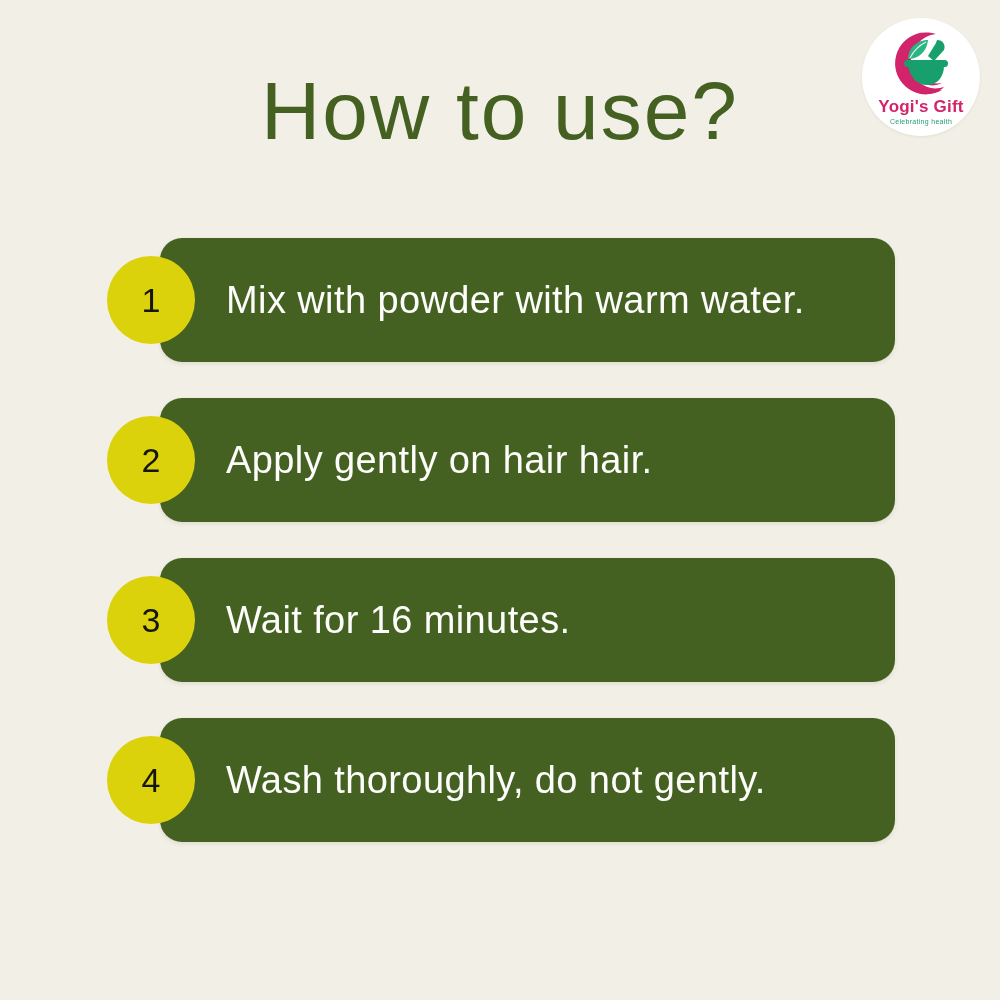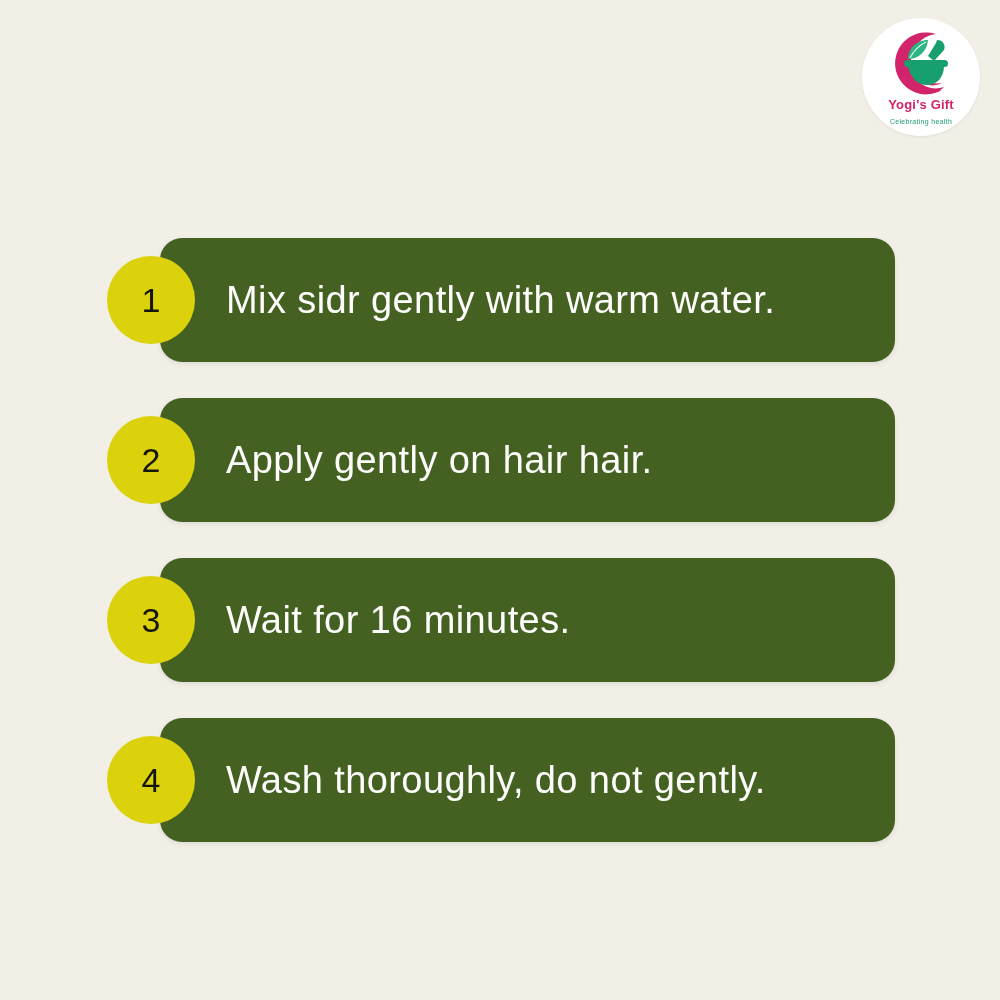--- a/index.html
+++ b/index.html
@@ -67,21 +67,21 @@
     color: #4b4b4b;
     line-height: 1;
   }
   .logo-name {
     position: absolute;
     left: 0;
     top: 80px;
     width: 118px;
     text-align: center;
     font-family: "Liberation Sans", sans-serif;
-    font-size: 13px;
+    font-size: 17px;
     font-weight: 600;
     color: #d1246a;
     letter-spacing: 0.2px;
     line-height: 1;
   }
   .logo-tagline {
     position: absolute;
     left: 0;
     top: 100px;
     width: 118px;
@@ -147,20 +147,21 @@
     font-weight: 400;
     color: #15150c;
     line-height: 1;
   }
 </style>
 </head>
 <body>
 
 <div id="poster">
 
+  <div class="title">How to use?</div>
 
   <div class="logo-badge">
 
     <div class="logo-mark">
       <svg viewBox="0 0 74 74" width="74" height="74" aria-hidden="true">
 
         <path d="M52 6 A31 31 0 1 0 58 62 A26 26 0 1 1 52 6 Z" fill="#d1246a"></path>
 
         <path d="M17 44 C17 57 29 66 42 66 C50 66 56 63 60 59
                  C54 61 47 61 41 58 C33 54 26 48 22 42 Z" fill="#d1246a"></path>
@@ -181,21 +182,21 @@
     <div class="logo-reg">®</div>
 
     <div class="logo-name">Yogi's Gift</div>
 
     <div class="logo-tagline">Celebrating health</div>
   </div>
 
   <div id="steps">
       <div class="step-row" style="top: 238px;">
         <div class="step-bar"></div>
-        <div class="step-text">Mix sidr gently with warm water.</div>
+        <div class="step-text">Mix with powder with warm water.</div>
         <div class="step-badge">1</div>
       </div>
       <div class="step-row" style="top: 398px;">
         <div class="step-bar"></div>
         <div class="step-text">Apply gently on hair hair.</div>
         <div class="step-badge">2</div>
       </div>
       <div class="step-row" style="top: 558px;">
         <div class="step-bar"></div>
         <div class="step-text">Wait for 16 minutes.</div>

